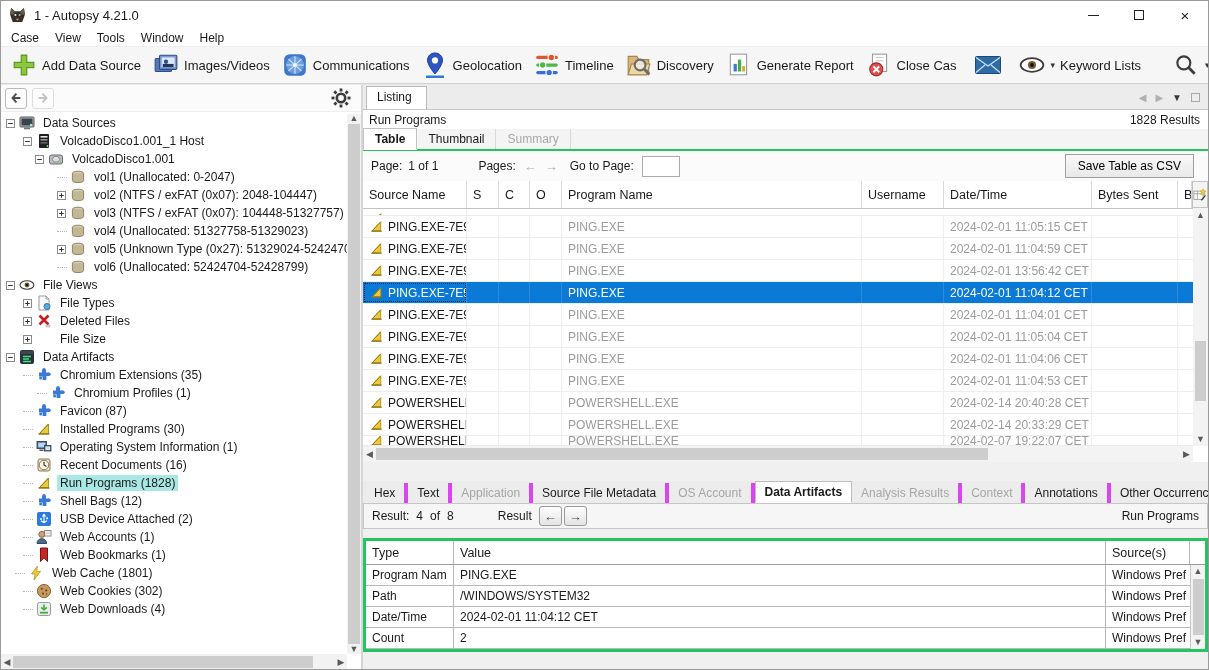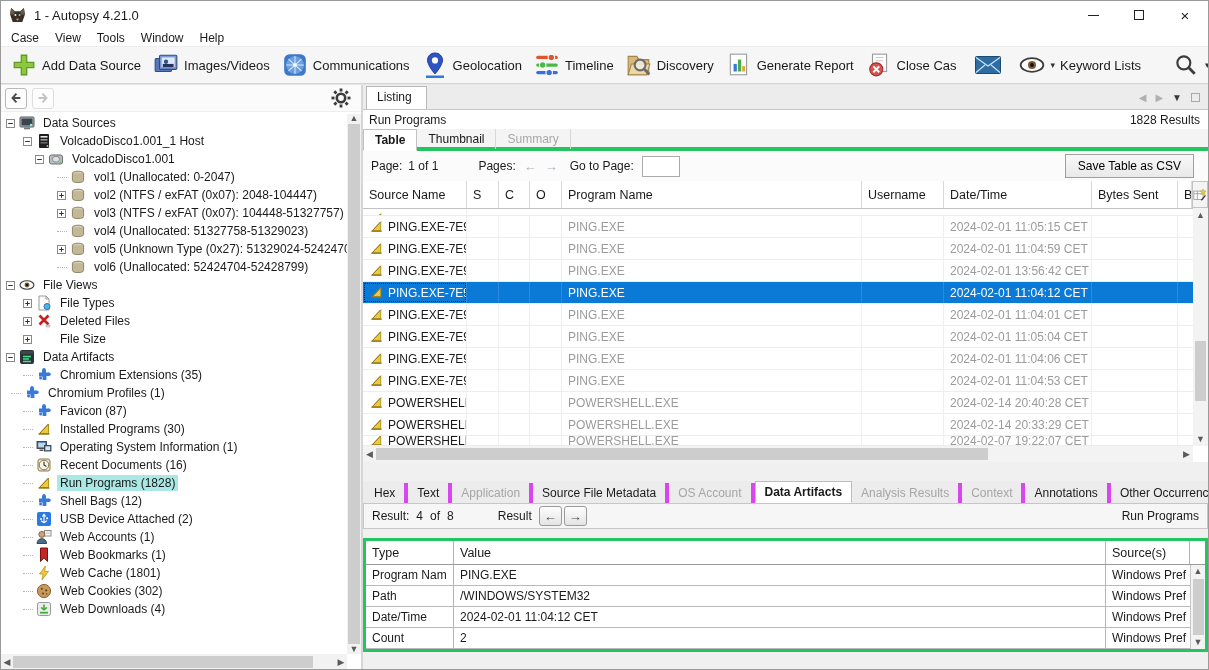--- a/index.html
+++ b/index.html
@@ -66,21 +66,21 @@
   .listing-tabstrip { height:25px; background:#ececec; border-bottom:1px solid #c6c6c6; display:flex; align-items:flex-end; }
   .listing-tab { height:23px; background:#fff; border:1px solid #b9b9b9; border-bottom:none; padding:3px 14px 0 10px; margin-left:3px; font-size:12px; }
   .strip-controls { margin-left:auto; display:flex; align-items:center; gap:9px; padding-right:8px; height:100%; }
   .strip-controls .c-arrow { color:#b0b0b0; font-size:10px; }
   .strip-controls .c-menu { color:#3a3a3a; font-size:10px; }
   .strip-controls .c-max { width:9px; height:9px; border:1px solid #a8a8a8; }
 
   .listing-header { height:19px; background:#fff; display:flex; align-items:center; padding:0 8px 0 6px; }
   .results-right { margin-left:auto; }
 
-  .viewtabs { height:22px; background:#f4f4f4; display:flex; align-items:flex-start; border-bottom:4px solid #22c55e; }
+  .viewtabs { height:22px; background:#f4f4f4; display:flex; align-items:center; border-bottom:2px solid #22c55e; }
   .viewtab { padding:3px 11px; border-right:1px solid #d8d8d8; }
   .viewtab.active { background:#fff; border:1px solid #c2c2c2; border-bottom:1px solid #fff; font-weight:bold; }
   .viewtab.disabled { color:#a9a9a9; }
 
   .pagination { height:30px; background:#fbfbfb; display:flex; align-items:center; padding:0 8px; gap:6px; }
   .pg-arrows { color:#9fb0bd; font-size:13px; font-weight:bold; letter-spacing:4px; margin:0 2px; }
   .goto-input { width:38px; height:21px; border:1px solid #aaa; background:#fff; margin-left:2px; }
   .csv-btn { margin-left:auto; margin-right:6px; padding:4px 12px; border:1px solid #9f9f9f; background:linear-gradient(#f8f8f8,#e9e9e9); font-size:12px; }
 
   
@@ -525,21 +525,21 @@
             <span class="icon t-icon">
               <svg viewBox="0 0 16 16">
                 <path d="M6 3h4v2.6h3V9h-2.6v4H6.6V9.4H3V5.6h3z" fill="#3a7ad6"></path>
                 <circle cx="8" cy="2.6" r="1.7" fill="#3a7ad6"></circle>
                 <circle cx="13" cy="7.3" r="1.7" fill="#3a7ad6"></circle>
                 <circle cx="4.6" cy="11" r="1.5" fill="#3a7ad6"></circle>
               </svg>
             </span>
             <span class="tree-label">Chromium Extensions (35)</span>
           </div>
-          <div class="tree-row" style="padding-left:10px">
+          <div class="tree-row" style="padding-left:36px">
             <span class="connector"></span>
             <span class="icon t-icon">
               <svg viewBox="0 0 16 16">
                 <path d="M6 3h4v2.6h3V9h-2.6v4H6.6V9.4H3V5.6h3z" fill="#3a7ad6"></path>
                 <circle cx="8" cy="2.6" r="1.7" fill="#3a7ad6"></circle>
                 <circle cx="13" cy="7.3" r="1.7" fill="#3a7ad6"></circle>
                 <circle cx="4.6" cy="11" r="1.5" fill="#3a7ad6"></circle>
               </svg>
             </span>
             <span class="tree-label">Chromium Profiles (1)</span>
@@ -640,21 +640,21 @@
           </div>
           <div class="tree-row" style="padding-left:22px">
             <span class="connector"></span>
             <span class="icon t-icon">
               <svg viewBox="0 0 16 16">
                 <path d="M4.5 1h7v13.5L8 10.8l-3.5 3.7z" fill="#c42525" stroke="#7e1010"></path>
               </svg>
             </span>
             <span class="tree-label">Web Bookmarks (1)</span>
           </div>
-          <div class="tree-row" style="padding-left:22px">
+          <div class="tree-row" style="padding-left:14px">
             <span class="connector"></span>
             <span class="icon t-icon">
               <svg viewBox="0 0 16 16">
                 <path d="M9.5 1L3.5 9h3.6L6 15l6.5-8.6H8.6z" fill="#eecb3a" stroke="#b8941a" stroke-width=".8"></path>
               </svg>
             </span>
             <span class="tree-label">Web Cache (1801)</span>
           </div>
           <div class="tree-row" style="padding-left:22px">
             <span class="connector"></span>

